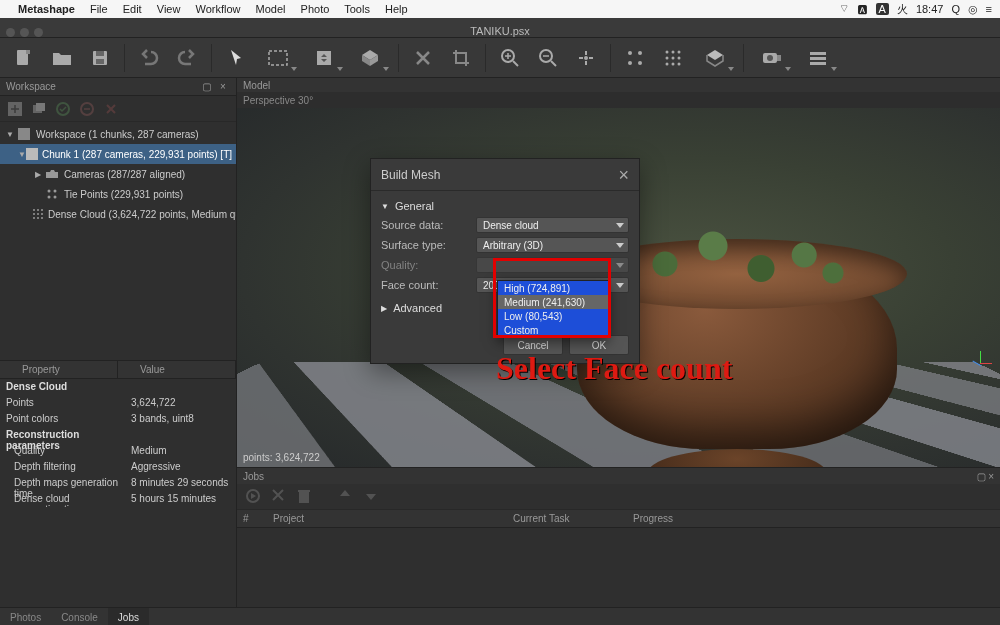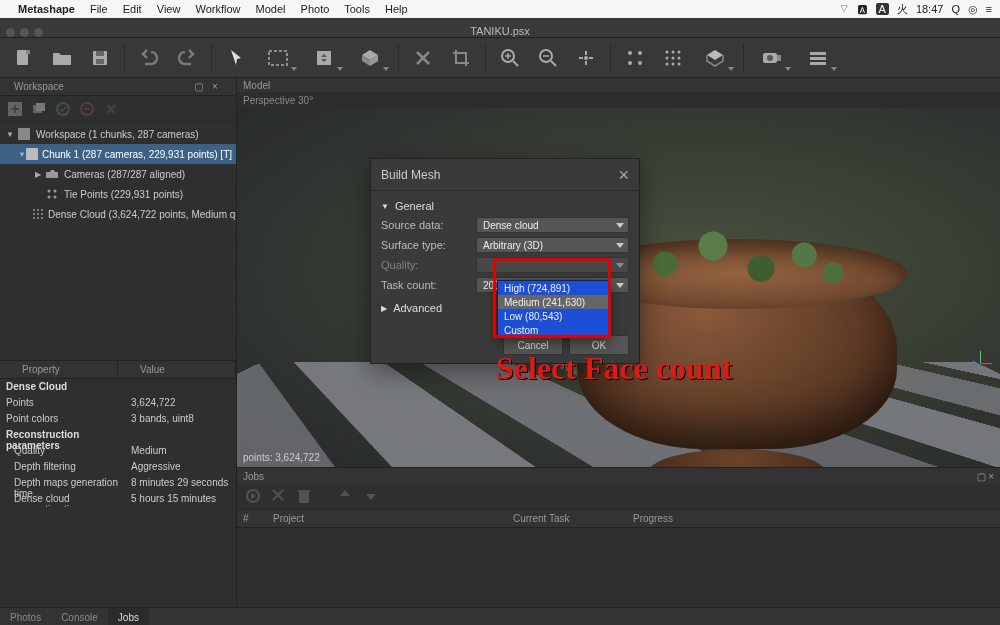--- a/index.html
+++ b/index.html
@@ -21,21 +21,21 @@
 .toolbar { height: 40px; background: #383838; border-bottom: 1px solid #222; display: flex; align-items: center; padding: 0 6px; gap: 2px; }
 .toolbar .tbtn { width: 36px; height: 32px; display: flex; align-items: center; justify-content: center; border-radius: 3px; cursor: pointer; position: relative; }
 .toolbar .sep { width: 1px; height: 28px; background: #2a2a2a; margin: 0 4px; }
 .toolbar .tbtn svg { fill: #aaa; }
 .toolbar .tbtn.wide { width: 44px; }
 .tbtn .caret { position: absolute; right: 3px; bottom: 3px; width: 0; height: 0; border-left: 3px solid transparent; border-right: 3px solid transparent; border-top: 4px solid #888; }
 
 
 .main { display: flex; height: 529px; }
 .sidebar { width: 237px; background: #2f2f2f; display: flex; flex-direction: column; border-right: 1px solid #222; }
-.panel-header { height: 18px; background: #333; border-bottom: 1px solid #222; display: flex; align-items: center; padding: 0 14px; color: #999; font-size: 10px; }
+.panel-header { height: 18px; background: #333; border-bottom: 1px solid #222; display: flex; align-items: center; padding: 0 6px; color: #999; font-size: 10px; }
 .panel-header .spacer { margin-left: auto; display: flex; gap: 2px; }
 .panel-header .pbtn { width: 14px; height: 14px; display: flex; align-items: center; justify-content: center; cursor: pointer; }
 
 .ws-icons { height: 26px; display: flex; align-items: center; padding: 0 6px; gap: 6px; border-bottom: 1px solid #282828; }
 .ws-icons .wbtn { width: 18px; height: 18px; display: flex; align-items: center; justify-content: center; cursor: pointer; opacity: 0.6; }
 
 .tree { flex: 0 0 auto; overflow: auto; padding: 2px 0; font-size: 10px; color: #ccc; height: 238px; }
 .tree-row { display: flex; align-items: center; height: 20px; padding: 0 4px; cursor: default; white-space: nowrap; }
 .tree-row.sel { background: #3d6185; color: #fff; }
 .tree-row .arrow { width: 12px; text-align: center; font-size: 8px; color: #aaa; }
@@ -540,21 +540,21 @@
           <span class="caret2"></span>
         </span>
     </div>
     <div class="drow disabled">
       <span class="lbl">Quality:</span>
       <span class="sel">
           <span class="caret2"></span>
         </span>
     </div>
     <div class="drow">
-      <span class="lbl">Task count:</span>
+      <span class="lbl">Face count:</span>
       <span class="sel">
           <span>200,000</span>
           <span class="caret2"></span>
         </span>
     </div>
     <div class="section-toggle" style="margin-top:4px">
         <span class="tri">▶</span>
         <span>Advanced</span>
       </div>
   </div>

